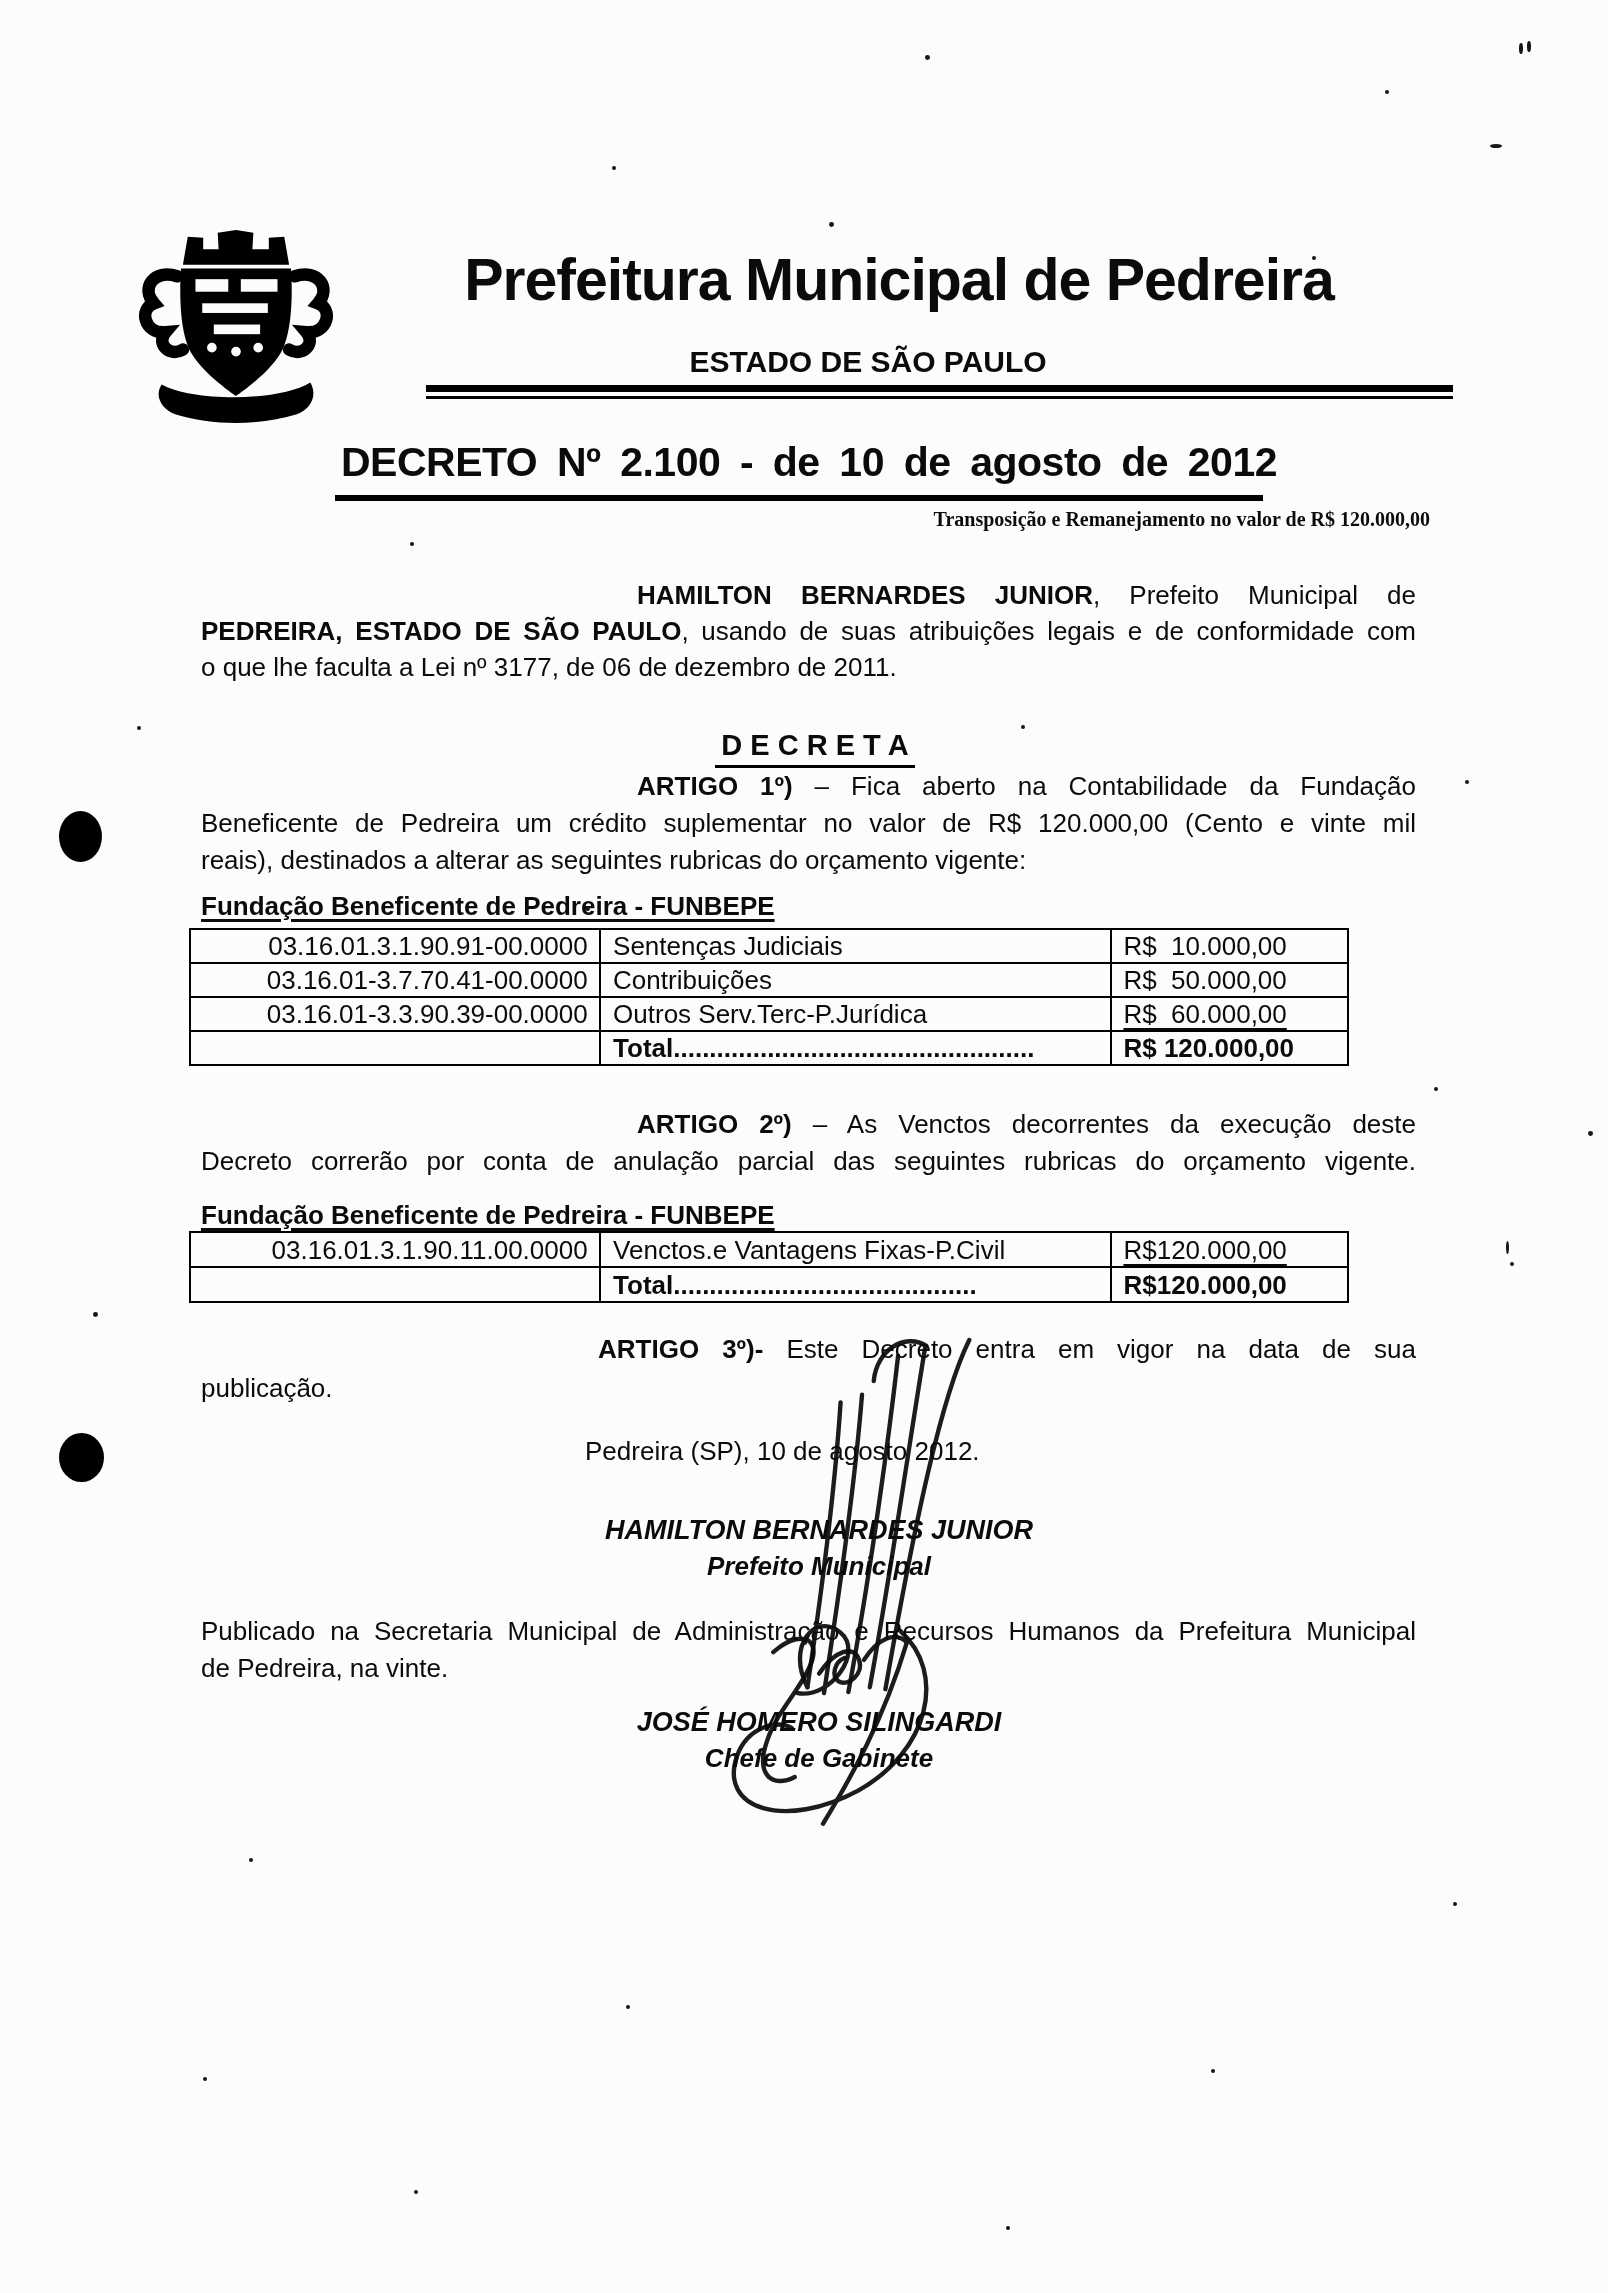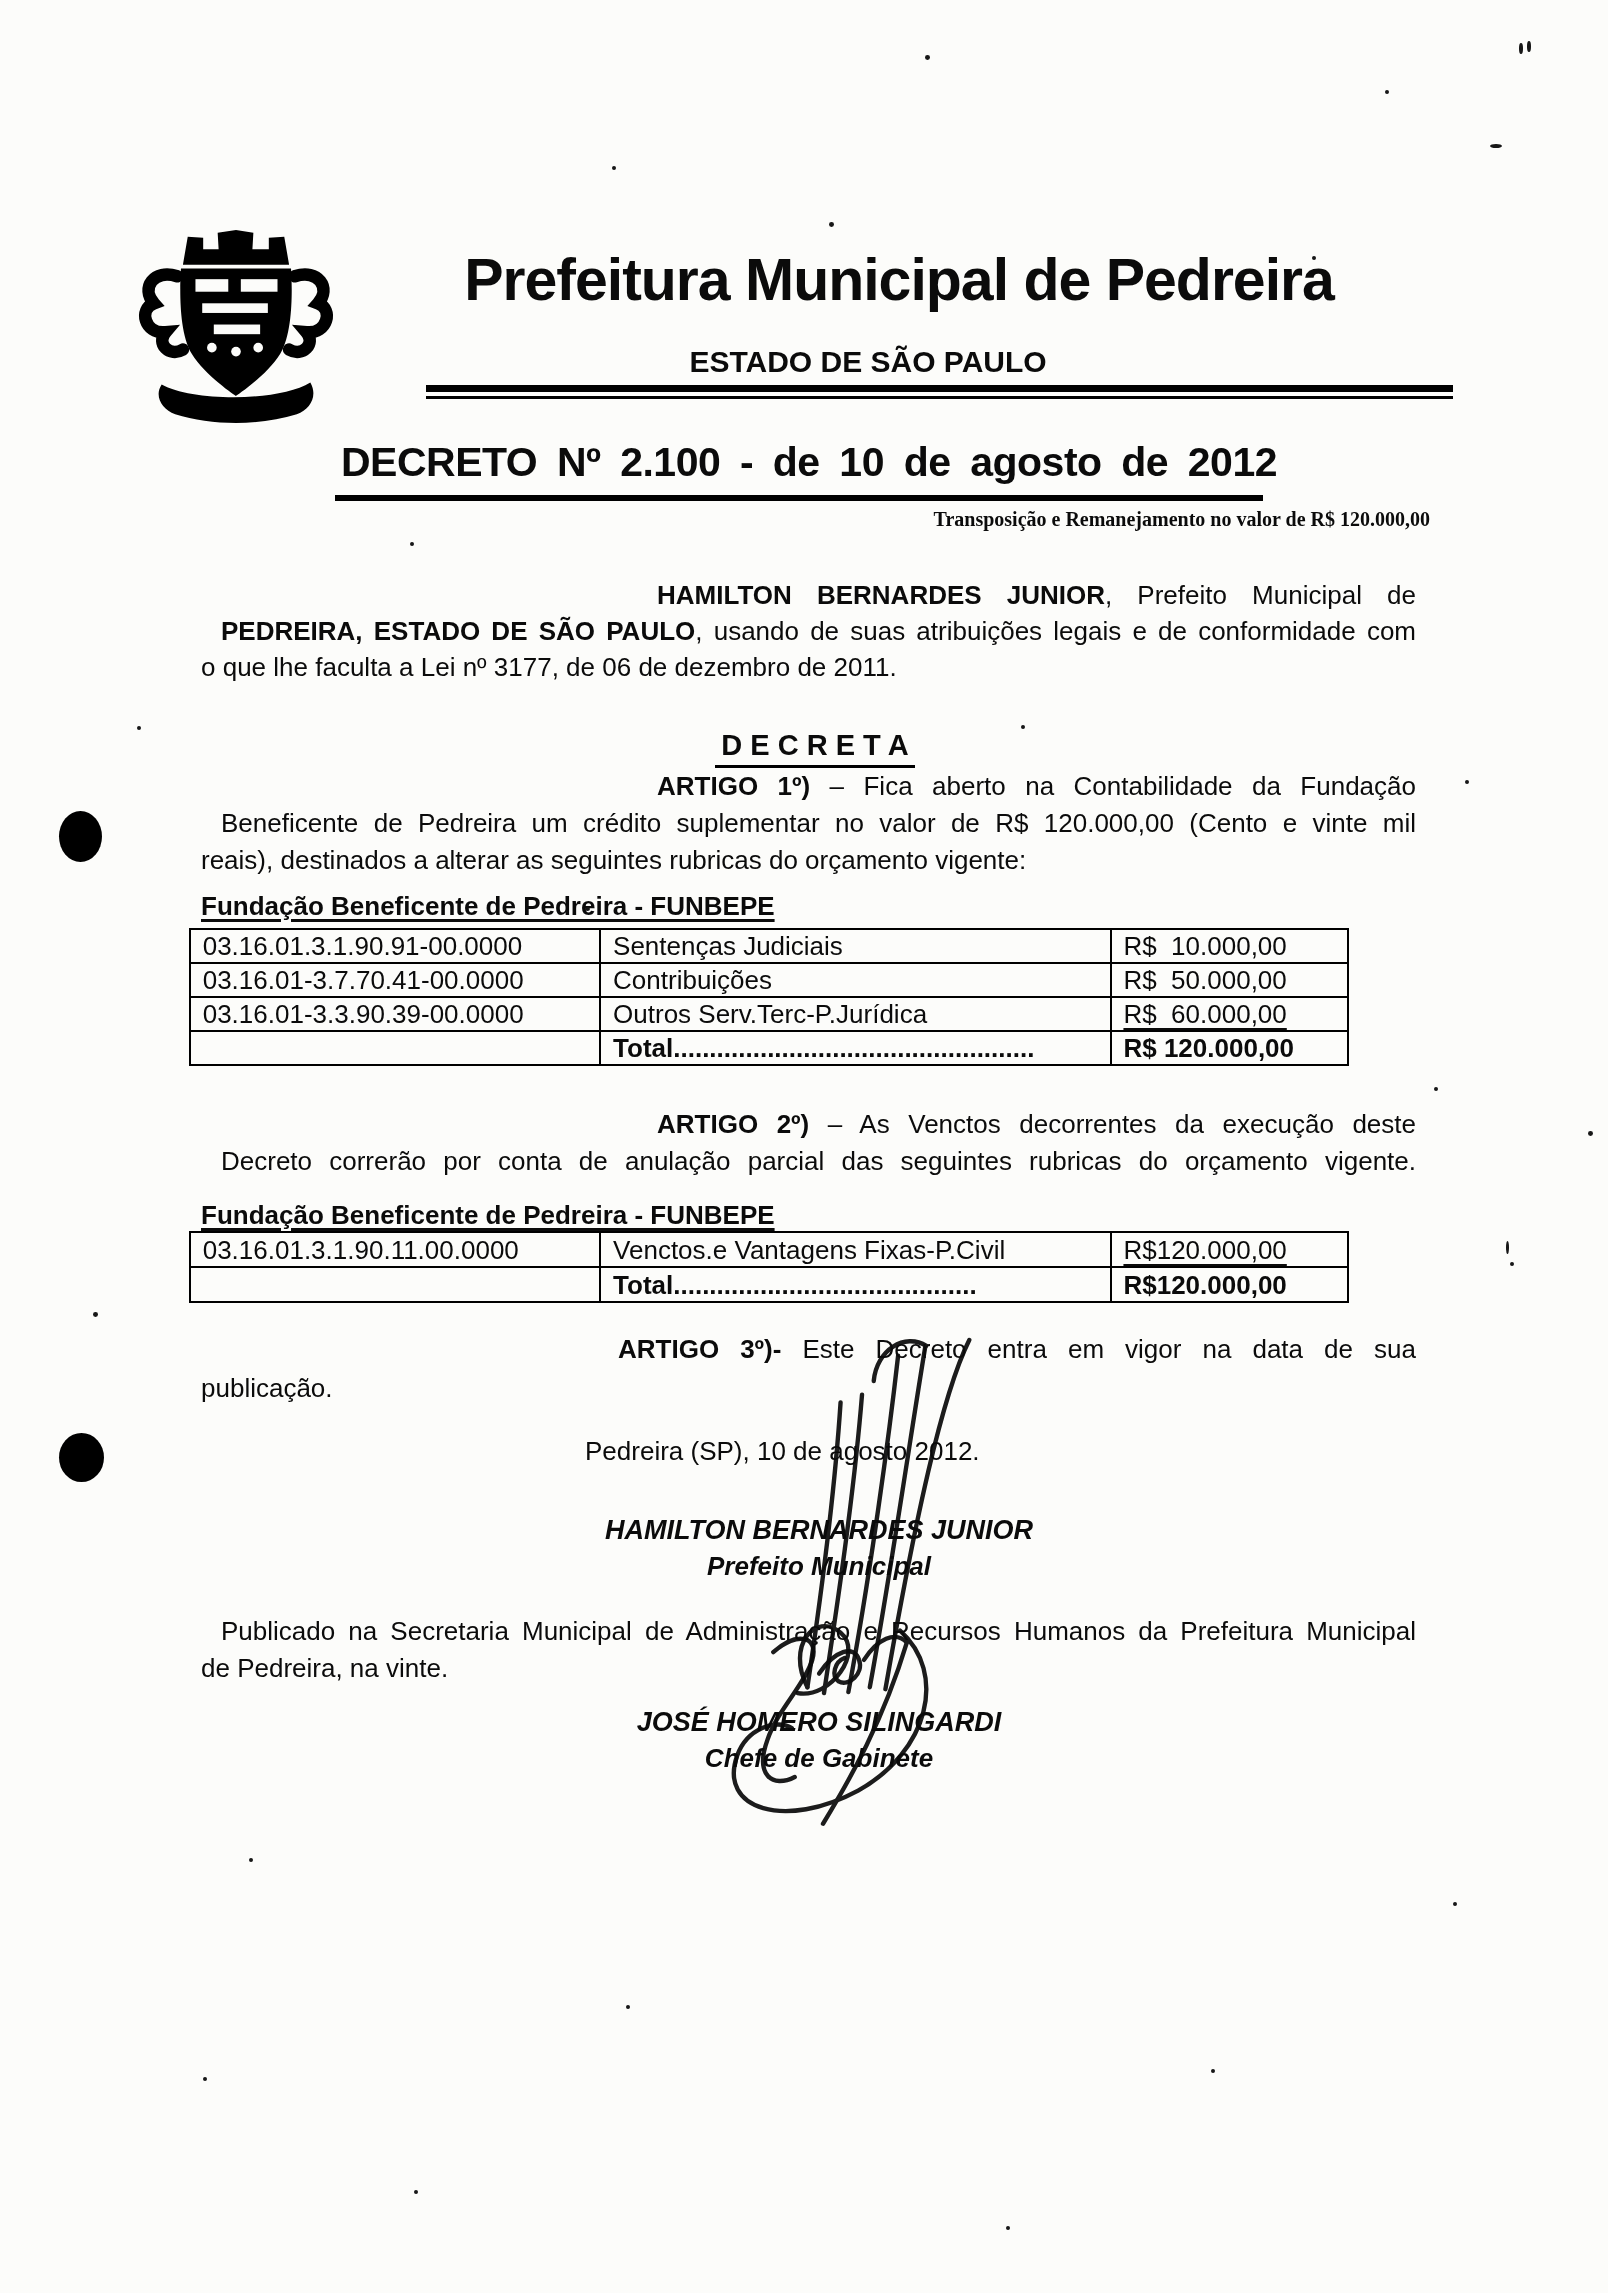--- a/index.html
+++ b/index.html
@@ -22,40 +22,40 @@
   .decree-title{left:341px;top:439px;font-size:41px;font-weight:bold;
     word-spacing:8.8px;letter-spacing:-0.5px;white-space:nowrap;}
   .decree-underline{left:335px;top:495px;width:928px;height:5.9px;background:#000;}
   .subject-note{left:780px;top:508px;width:650px;text-align:right;
     font-family:"Liberation Serif", serif;font-weight:bold;font-size:20px;}
 
   
   .par{left:201px;width:1215px;font-size:26px;line-height:36px;}
   .par-lh38{line-height:37px;}
   .par-lh40{line-height:39px;}
-  .jline{text-align:justify;text-align-last:justify;margin-left:20px;}
+  .jline{text-align:justify;text-align-last:justify;}
   .lline{text-align:left;text-align-last:left;}
   .ind{padding-left:436px;}
   .ind3{padding-left:397px;}
   .b{font-weight:bold;}
 
   .decreta{left:571px;top:719px;width:488px;text-align:center;}
   .decreta span{display:inline-block;font-size:29px;font-weight:bold;
     border-bottom:3.9px solid #000;padding:0 5.9px 2.9px;margin-top:10px;}
 
   
   .tbl-title{left:201px;font-size:26px;font-weight:bold;text-decoration:underline;
     text-underline-offset:3.9px;text-decoration-thickness:2.9px;white-space:nowrap;}
   table.doc-table{position:absolute;left:189px;border-collapse:collapse;
     table-layout:fixed;font-size:26px;}
   table.doc-table td{border:2.9px solid #000;padding:1px 11.7px 0 11.7px;
     white-space:nowrap;overflow:hidden;}
   .t1 td{height:30px;}
   .t2 td{height:32px;margin-left:33px;}
-  .c-code{width:385px;}
+  .c-code{width:385px;text-align:right;}
   .c-desc{width:485px;}
   .c-val{width:212px;}
   .total-cell{font-weight:bold;}
   .u-val{text-decoration:underline;text-underline-offset:4.9px;text-decoration-thickness:2.9px;}
 
   .dateline{left:585px;top:1436px;font-size:26px;white-space:nowrap;}
 
   .sig-block{left:458px;width:722px;text-align:center;font-size:27px;
     font-weight:bold;font-style:italic;white-space:nowrap;}
   .sig-role{font-size:26px;}

